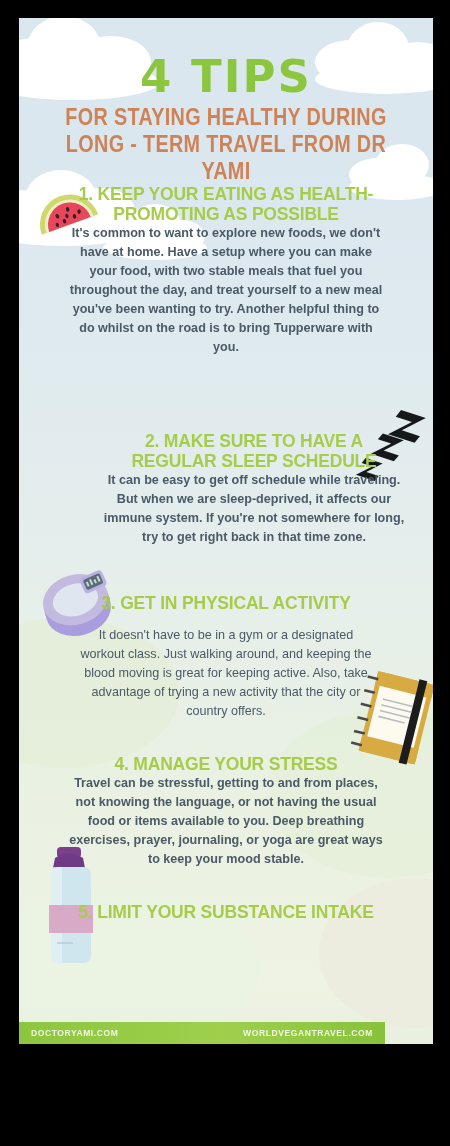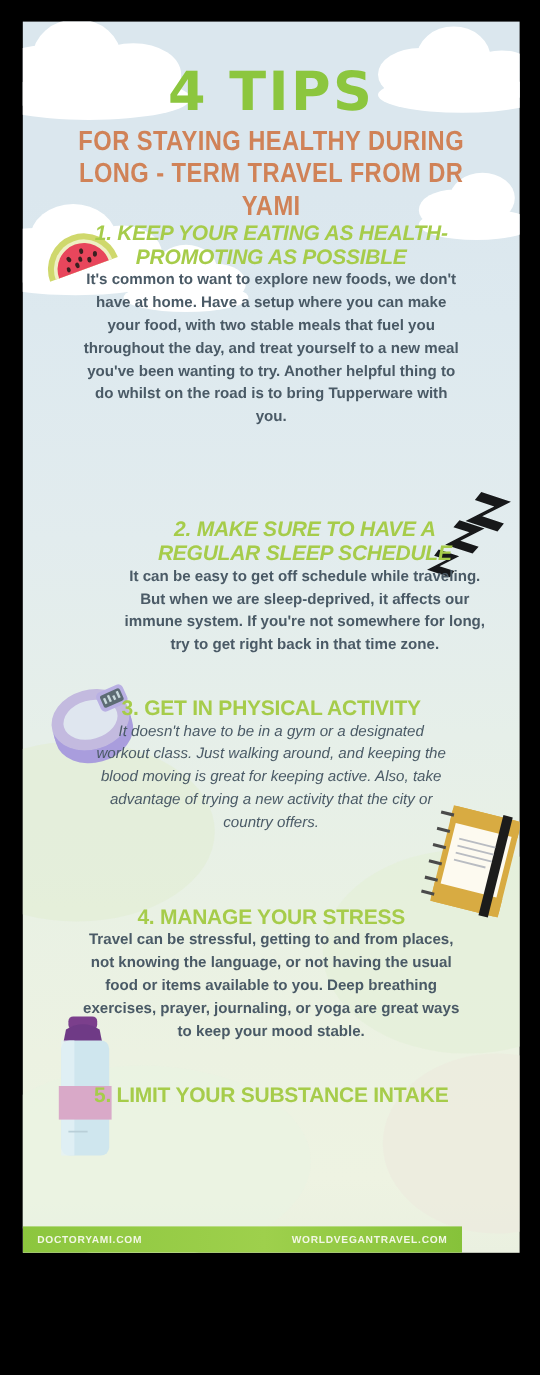--- a/index.html
+++ b/index.html
@@ -56,22 +56,22 @@
     letter-spacing:-0.2px;
   }
   .tip-body {
     text-align:center;
     color:#4a5a66;
     font-size:12.6px;
     line-height:19px;
     margin-top:7px;
   }
   .w-wide  { margin:0 auto; width:316px;font-weight:bold; }
-  .w-mid   { margin:0 auto; width:300px;font-style:italic; }
-  .w-nar   { margin:0 auto; width:290px; }
+  .w-mid   { margin:0 auto; width:300px; }
+  .w-nar   { margin:13px auto; width:290px; }
   
   #footer {
     position:absolute; left:0; bottom:0;
     width:366px; height:22px;
     background:linear-gradient(90deg,#8cc63e 0%,#9ed04c 55%,#86c23a 100%);
     display:flex; align-items:center;
     justify-content:space-between;
     padding:0 12px;
   }
   #footer span {

